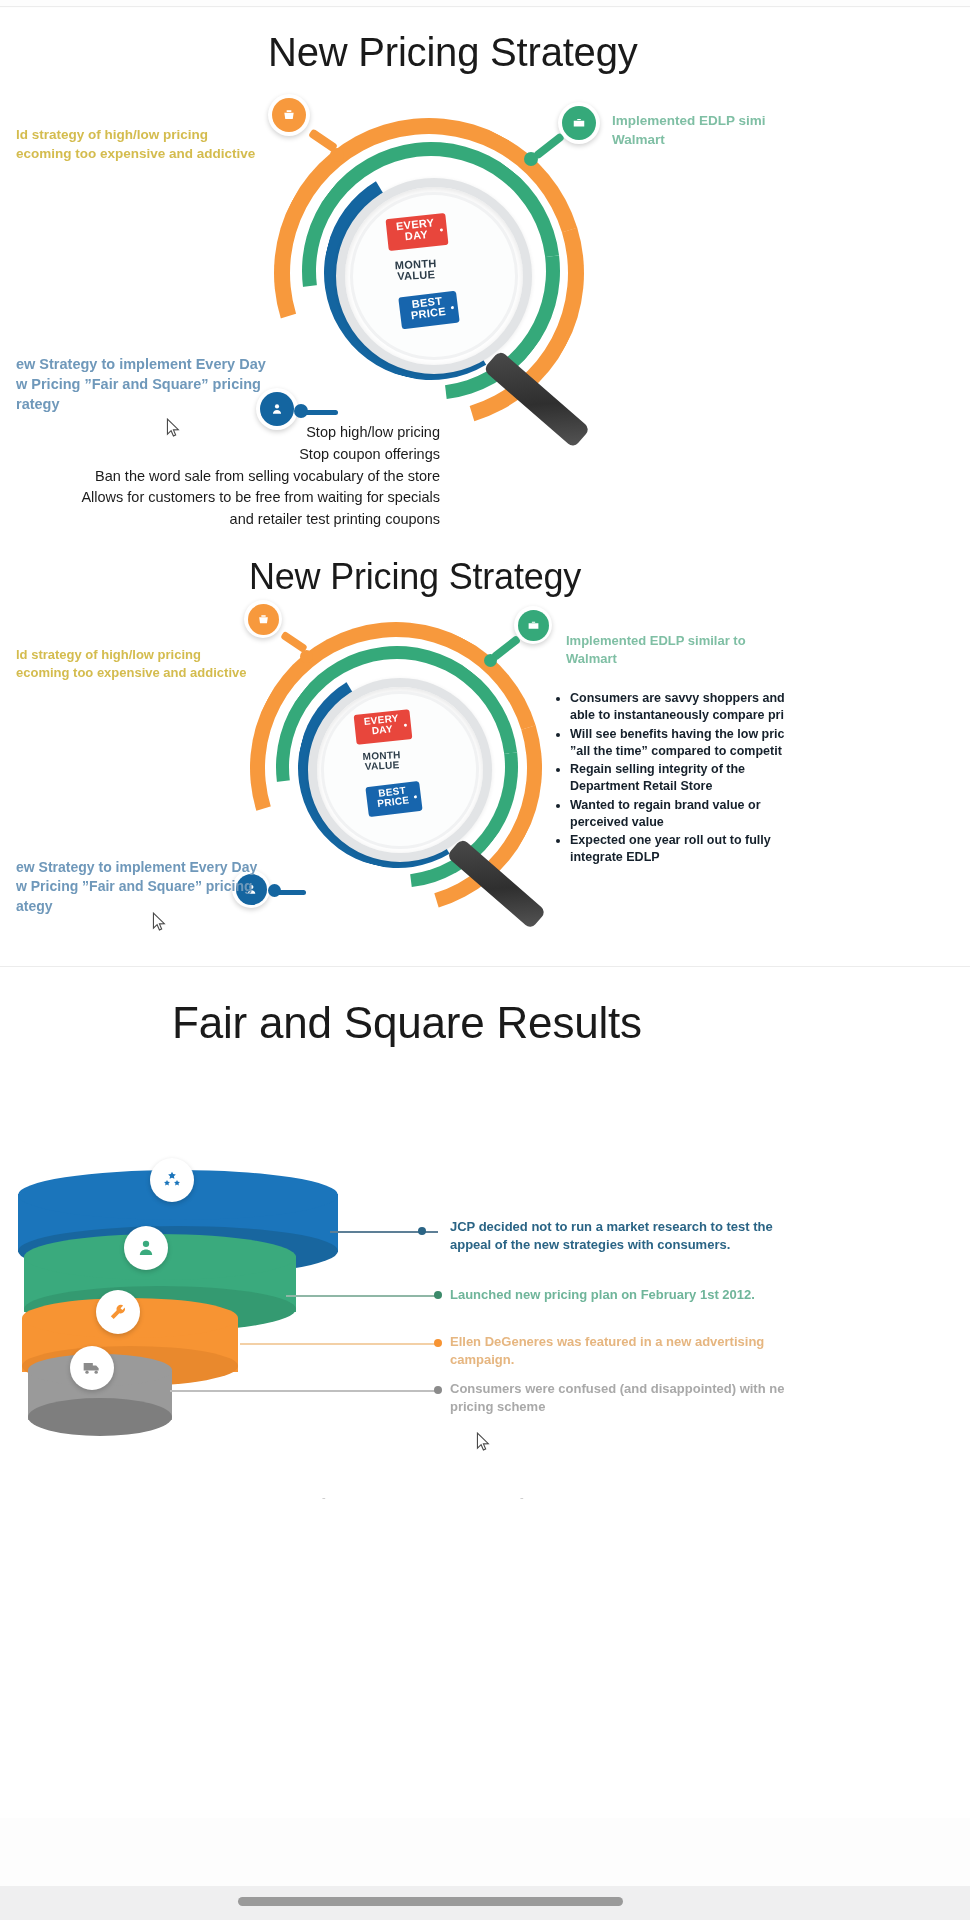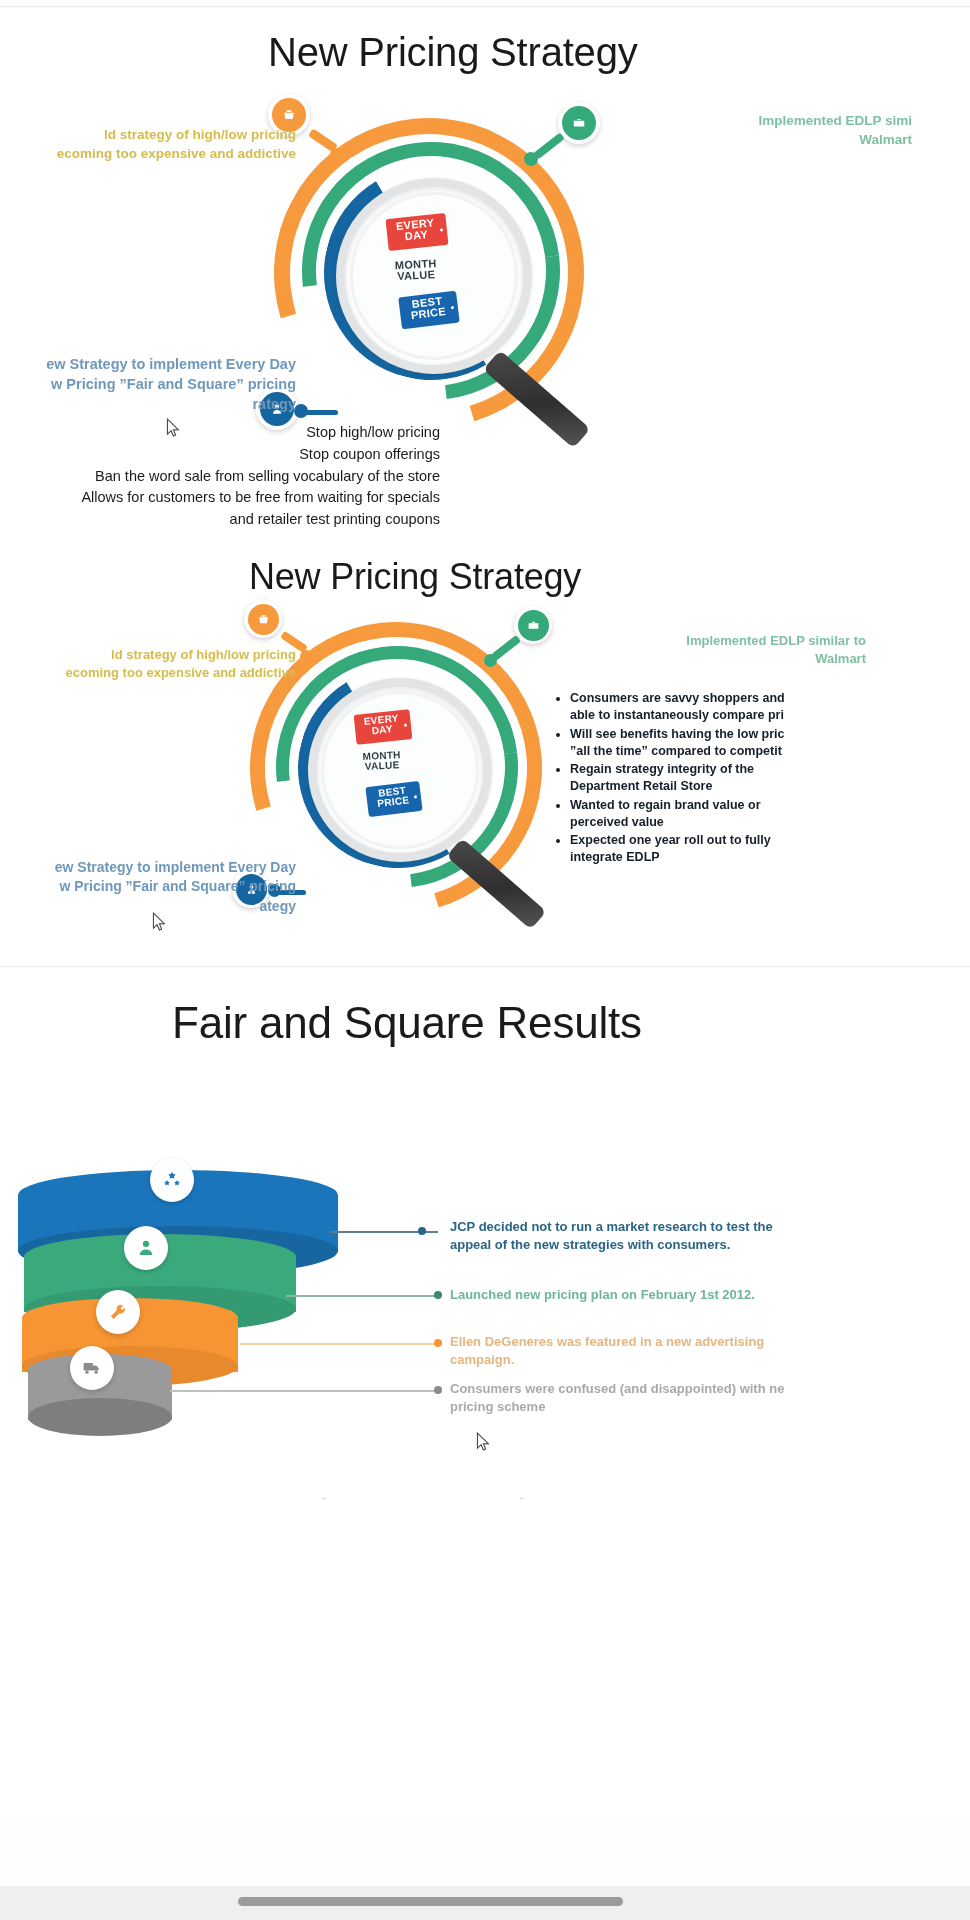--- a/index.html
+++ b/index.html
@@ -128,21 +128,20 @@
   }
   .dot { position: absolute; border-radius: 50%; }
   .stem { position: absolute; border-radius: 3px; }
 
   
   .lbl {
     position: absolute;
     font-family: "Liberation Sans", sans-serif;
     font-weight: 700;
     line-height: 1.38;
-    text-align: right;
   }
   .lbl-gold  { color: #d4bc4e; }
   .lbl-green { color: #7fbfa4; }
   .lbl-blue  { color: #6f98ba; }
   .lbl-steel { color: #2a6485; }
 
   .body-list {
     position: absolute;
     font-family: "Liberation Sans", sans-serif;
     color: #1b1b1b;
@@ -382,21 +381,21 @@
       <ul style="list-style:disc;">
         <li>
           <span>Consumers are savvy shoppers and </span><br>
           <span>able to instantaneously compare pri</span>
         </li>
         <li>
           <span>Will see benefits having the low pric</span><br>
           <span>”all the time” compared to competit</span>
         </li>
         <li>
-          <span>Regain strategy integrity of the</span><br>
+          <span>Regain selling integrity of the</span><br>
           <span>Department Retail Store</span>
         </li>
         <li>
           <span>Wanted to regain brand value or</span><br>
           <span>perceived value</span>
         </li>
         <li>
           <span>Expected one year roll out to fully</span><br>
           <span>integrate EDLP</span>
         </li>

